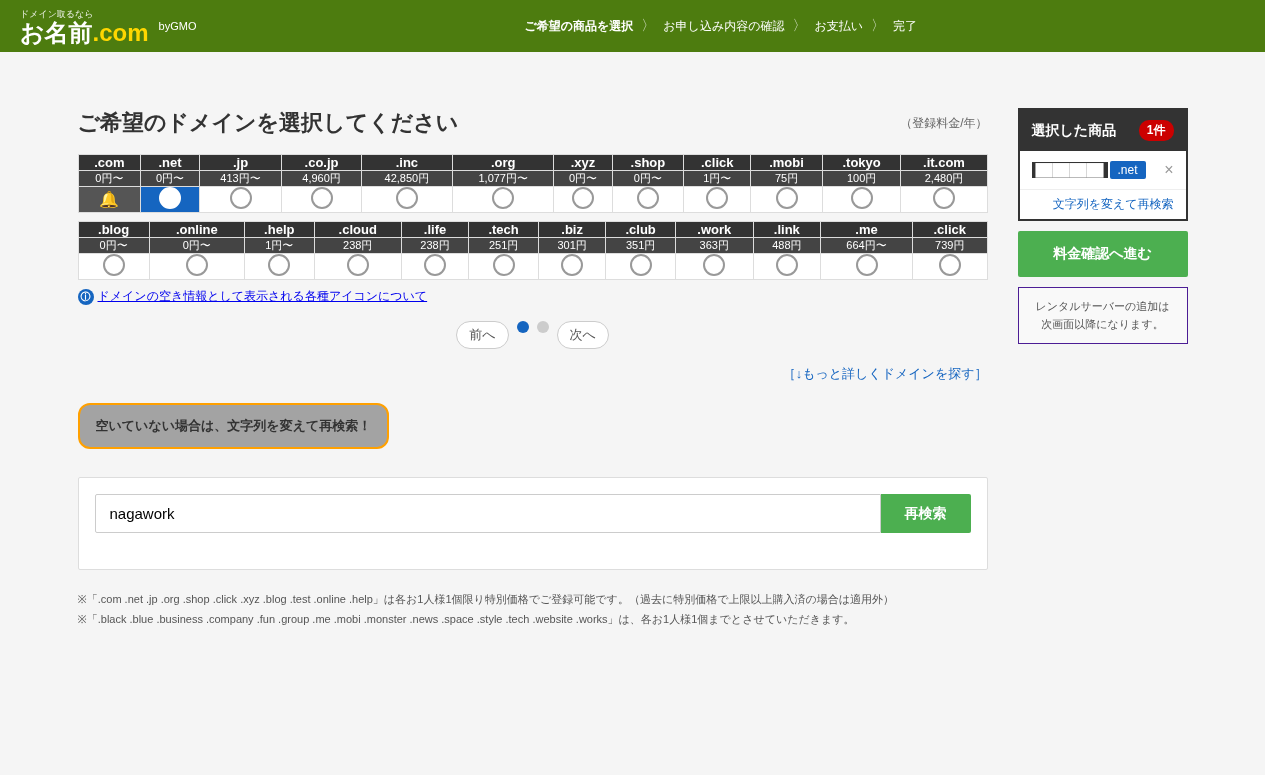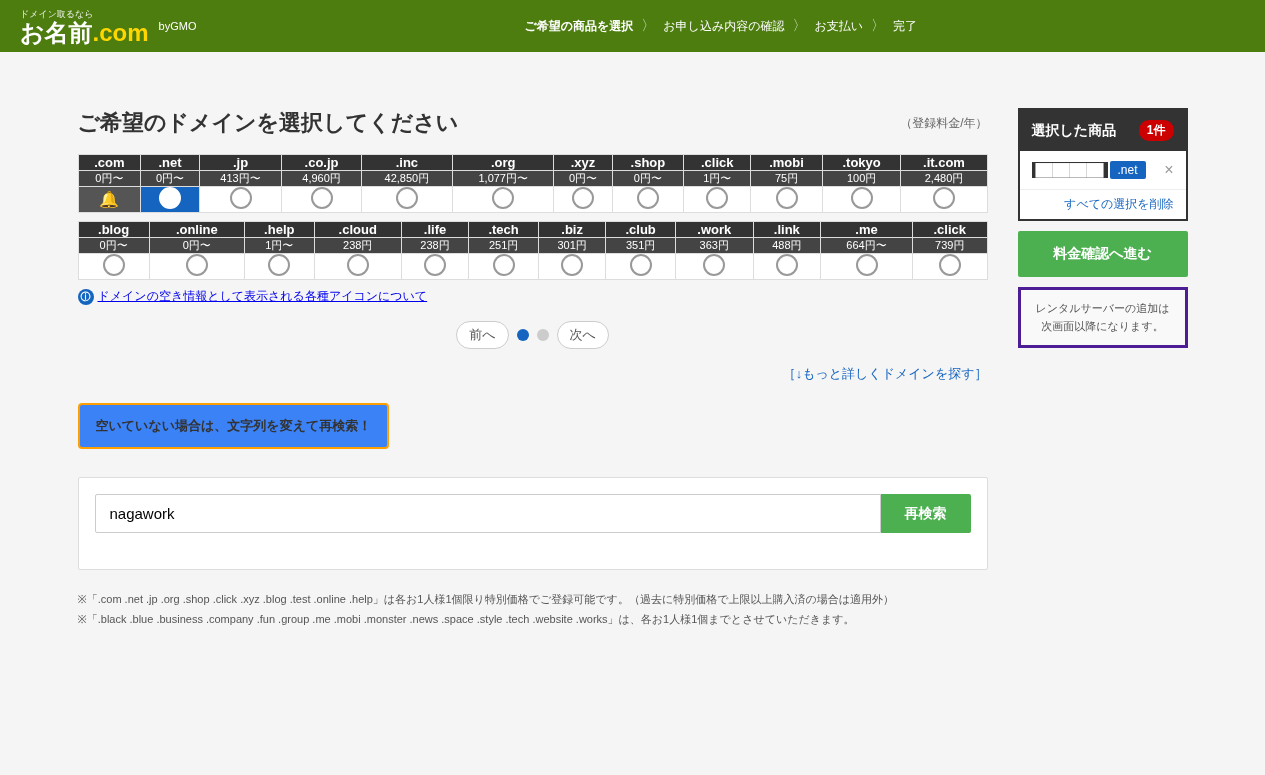--- a/index.html
+++ b/index.html
@@ -23,31 +23,31 @@
     .price-note { font-size: 12px; color: #666; }
 
     
     .domain-table { width: 100%; border-collapse: collapse; margin-bottom: 8px; }
     .domain-table td { border: 1px solid #ddd; text-align: center; padding: 0; }
     .tld-header { background: #333; color: white; font-size: 13px; font-weight: bold; padding: 8px 4px; }
     .price-cell { background: #444; color: white; font-size: 11px; padding: 5px 4px; }
     .radio-cell { background: white; padding: 8px 4px; }
 
     
-    .pagination { display: flex; align-items: center; justify-content: center; gap: 8px; margin: 16px 0; }
+    .pagination { display: flex; justify-content: center; gap: 8px; margin: 16px 0; }
     .page-btn { border: 1px solid #ccc; background: white; padding: 4px 12px; border-radius: 20px; cursor: pointer; font-size: 13px; color: #555; }
     .page-dot { width: 12px; height: 12px; border-radius: 50%; background: #1565c0; display: inline-block; }
     .page-dot.inactive { background: #ccc; }
 
     
     .more-link { text-align: right; margin-bottom: 20px; }
     .more-link a { color: #1565c0; font-size: 13px; text-decoration: none; }
 
     
-    .search-retry-box { border: 2px solid #ffa000; border-radius: 4px; padding: 12px 16px; background: #3b82f6; margin-bottom: 16px; display: inline-block; }
+    .search-retry-box { border: 2px solid #ffa000; border-radius: 12px; padding: 12px 16px; background: #a3a3a3; margin-bottom: 16px; display: inline-block; }
     .search-retry-label { font-size: 13px; color: #333; font-weight: bold; }
 
     
     .search-row { display: flex; gap: 0; margin-bottom: 20px; }
     .search-input { flex: 1; border: 1px solid #ccc; padding: 10px 14px; font-size: 15px; border-radius: 2px 0 0 2px; }
     .search-btn { background: #4caf50; color: white; border: none; padding: 10px 24px; font-size: 14px; font-weight: bold; cursor: pointer; border-radius: 0 2px 2px 0; }
 
     
     .footer-notes { font-size: 11px; color: #555; line-height: 1.8; }
 
@@ -55,21 +55,21 @@
     .sidebar { width: 170px; min-width: 170px; }
     .sidebar-box { border: 2px solid #333; background: white; }
     .sidebar-header { background: #333; color: white; display: flex; justify-content: space-between; align-items: center; padding: 10px 12px; font-size: 14px; font-weight: bold; }
     .sidebar-badge { background: #cc0000; color: white; border-radius: 10px; padding: 2px 8px; font-size: 12px; }
     .sidebar-domain-item { padding: 10px 12px; border-bottom: 1px solid #eee; display: flex; justify-content: space-between; align-items: center; }
     .domain-tag { background: #1565c0; color: white; padding: 2px 8px; font-size: 12px; border-radius: 2px; }
     .remove-btn { color: #999; cursor: pointer; font-size: 16px; }
     .sidebar-clear { text-align: right; padding: 6px 12px; }
     .sidebar-clear a { color: #1565c0; font-size: 12px; text-decoration: none; }
     .confirm-btn { background: #4caf50; color: white; border: none; width: 100%; padding: 14px; font-size: 14px; font-weight: bold; cursor: pointer; border-radius: 2px; margin: 10px 0 0 0; }
-    .server-note { font-size: 11px; color: #555; padding: 10px; text-align: center; line-height: 1.6; background: #f9f9f9; border: 3px solid #4c1d95; margin-top: 10px; }
+    .server-note { font-size: 11px; color: #555; padding: 10px; text-align: center; line-height: 1.6; background: #f9f9f9; border: 1px solid #4c1d95; margin-top: 10px; }
 
     
     .info-link { display: flex; align-items: center; gap: 4px; font-size: 12px; color: #1565c0; margin-bottom: 10px; }
     .info-icon { width: 16px; height: 16px; border-radius: 50%; background: #1565c0; color: white; display: inline-flex; align-items: center; justify-content: center; font-size: 10px; font-weight: bold; }
 
     .logo-wrapper { display: flex; flex-direction: column; }
     .logo-small { font-size: 9px; color: rgba(255,255,255,0.9); }
     .logo-big { font-size: 24px; font-weight: bold; color: white; line-height: 1; }
     .logo-com { color: #ffd700; }
   </style>
@@ -289,20 +289,20 @@
         <span>選択した商品</span>
         <span class="sidebar-badge">1件</span>
       </div>
       <div class="sidebar-domain-item">
         <div>
           <span style="font-size:12px;background:#333;color:white;padding:1px 4px;display:inline-block;margin-right:2px;">████████</span><span class="domain-tag">.net</span>
         </div>
         <span class="remove-btn">×</span>
       </div>
       <div class="sidebar-clear">
-        <a href="#">すべての選択を削除</a>
+        <a href="#">文字列を変えて再検索</a>
       </div>
     </div>
     <button class="confirm-btn">料金確認へ進む</button>
     <div class="server-note">レンタルサーバーの追加は<br>次画面以降になります。</div>
   </div>
 
 </div>
 
 </body></html>

